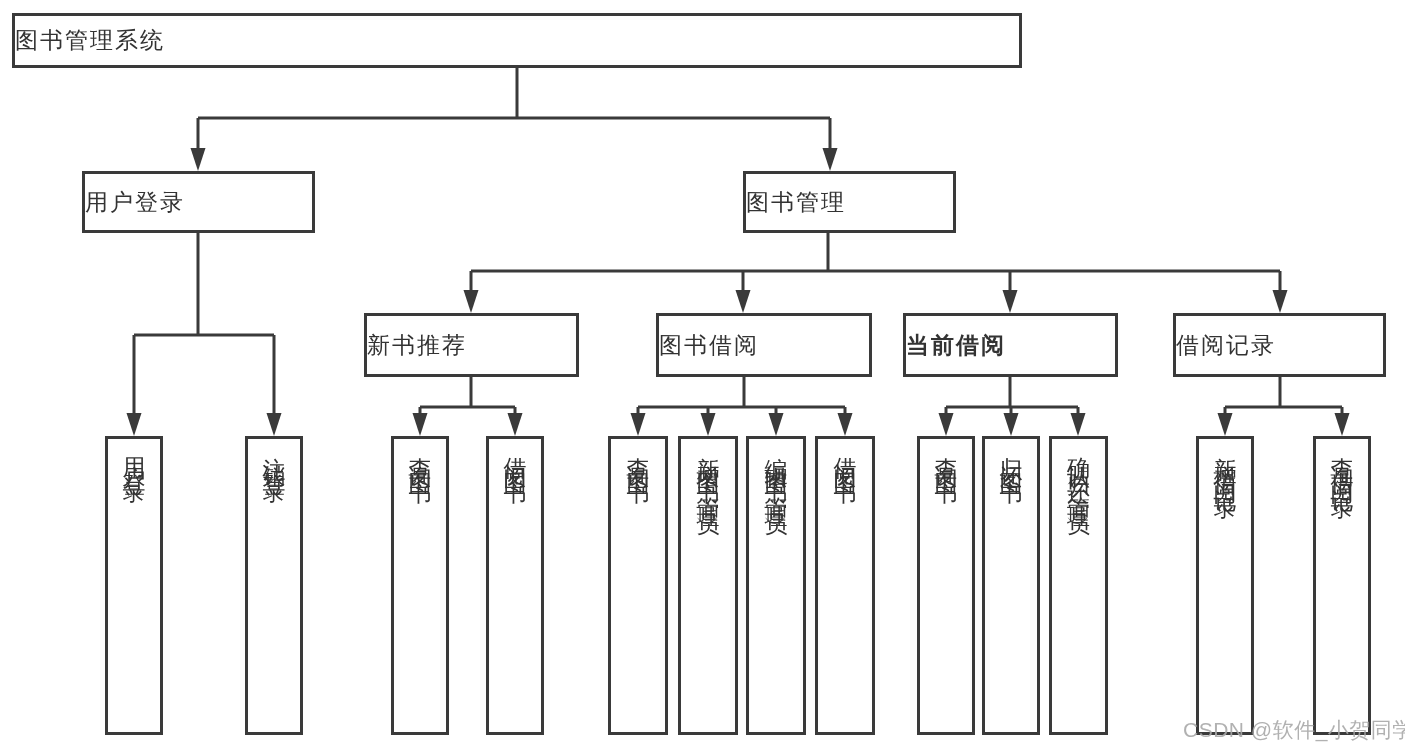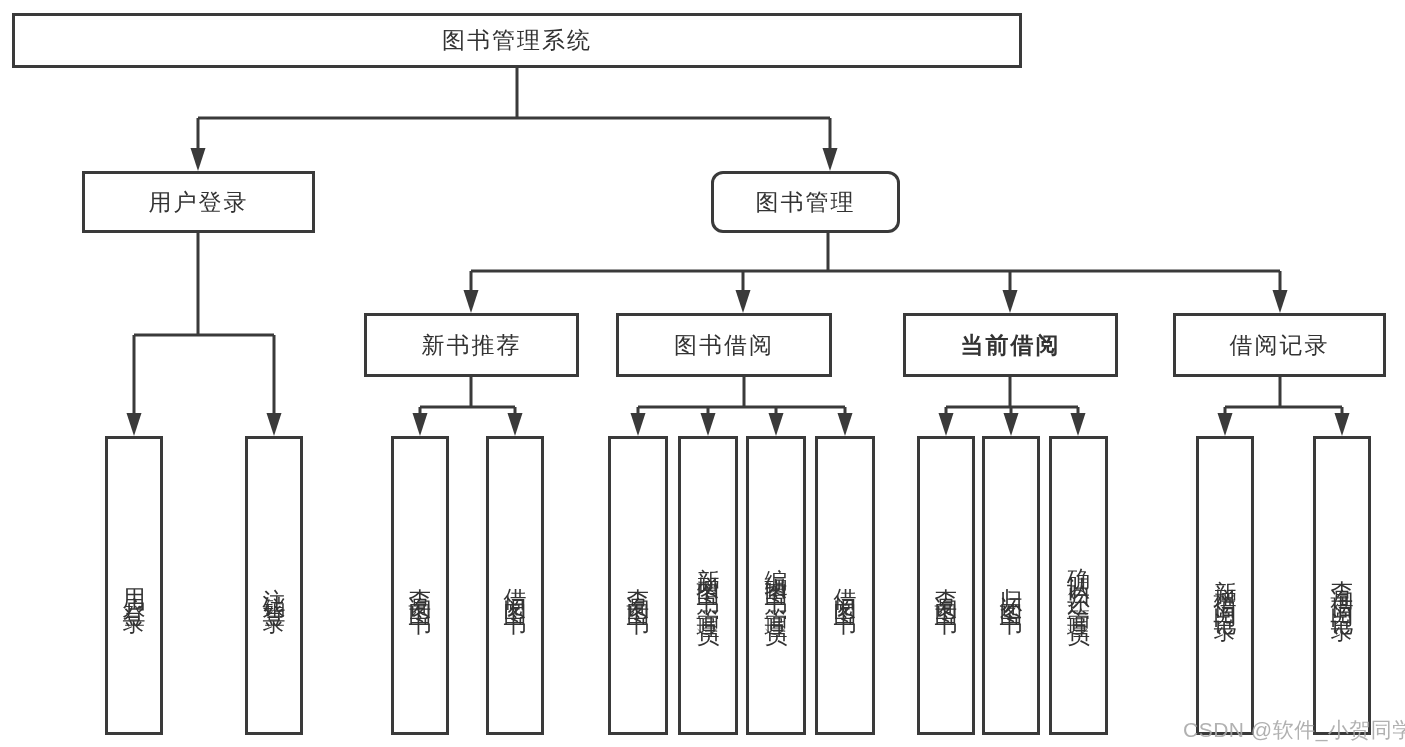--- a/index.html
+++ b/index.html
@@ -24,21 +24,21 @@
     width: 1405px; height: 747px;
     color: var(--line);
     pointer-events: none;
   }
   .box {
     position: absolute;
     background: var(--background);
     border: 3px solid var(--line);
     display: flex;
     align-items: center;
-    justify-content: center;
+    justify-content: flex-start;
     color: var(--text);
   }
   .box.h span {
     font-size: 23px;
     letter-spacing: 2px;
     white-space: nowrap;
   }
   .box.v {
     writing-mode: vertical-rl;
   }
@@ -95,28 +95,28 @@
     </g>
   </svg>
 
   <div class="box h" style="left:12px; top:13px; width:1010px; height:55px;">
     <span>图书管理系统</span>
   </div>
 
   <div class="box h" style="left:82px; top:171px; width:233px; height:62px;">
     <span>用户登录</span>
   </div>
-  <div class="box h" style="left:711px; top:171px; width:189px; height:62px;border-radius:12px;">
+  <div class="box h" style="left:743px; top:171px; width:213px; height:62px;">
     <span>图书管理</span>
   </div>
 
   <div class="box h" style="left:364px; top:313px; width:215px; height:64px;">
     <span>新书推荐</span>
   </div>
-  <div class="box h" style="left:616px; top:313px; width:216px; height:64px;">
+  <div class="box h" style="left:656px; top:313px; width:216px; height:64px;">
     <span>图书借阅</span>
   </div>
   <div class="box h" style="left:903px; top:313px; width:215px; height:64px;font-weight:bold;">
     <span>当前借阅</span>
   </div>
   <div class="box h" style="left:1173px; top:313px; width:213px; height:64px;">
     <span>借阅记录</span>
   </div>
 
   <div class="box v" style="left:105px; top:436px; width:58px; height:299px;">

